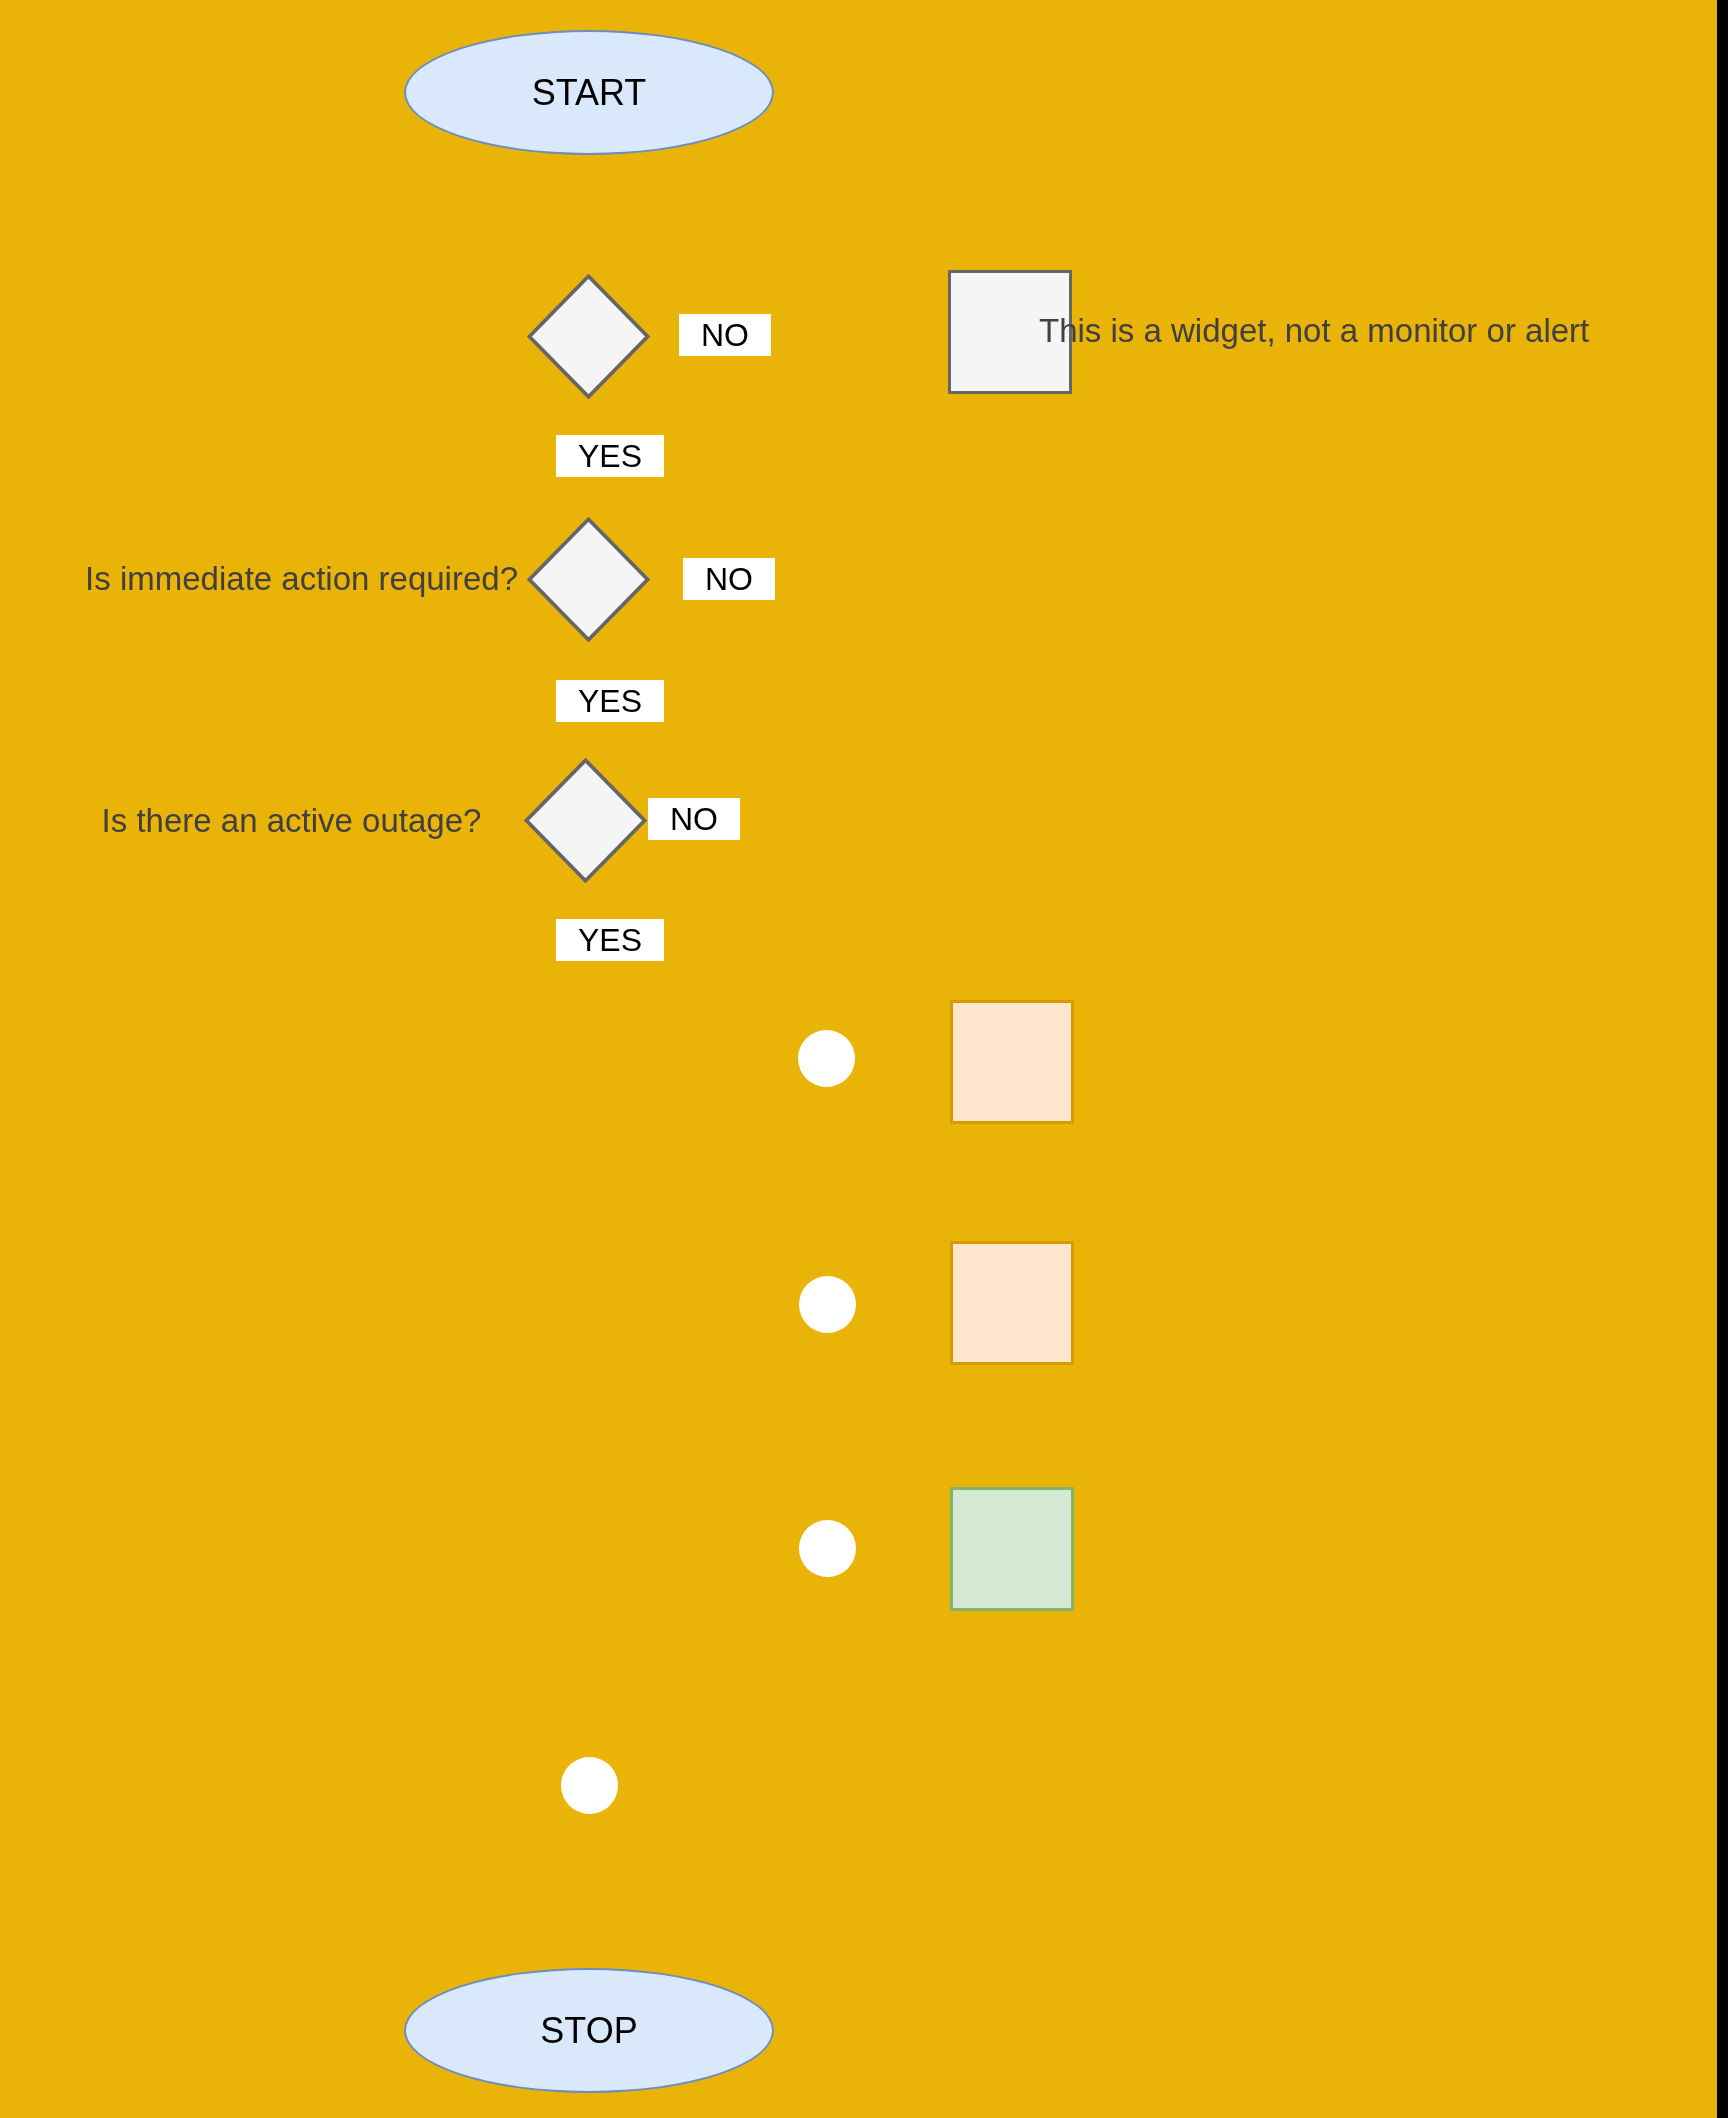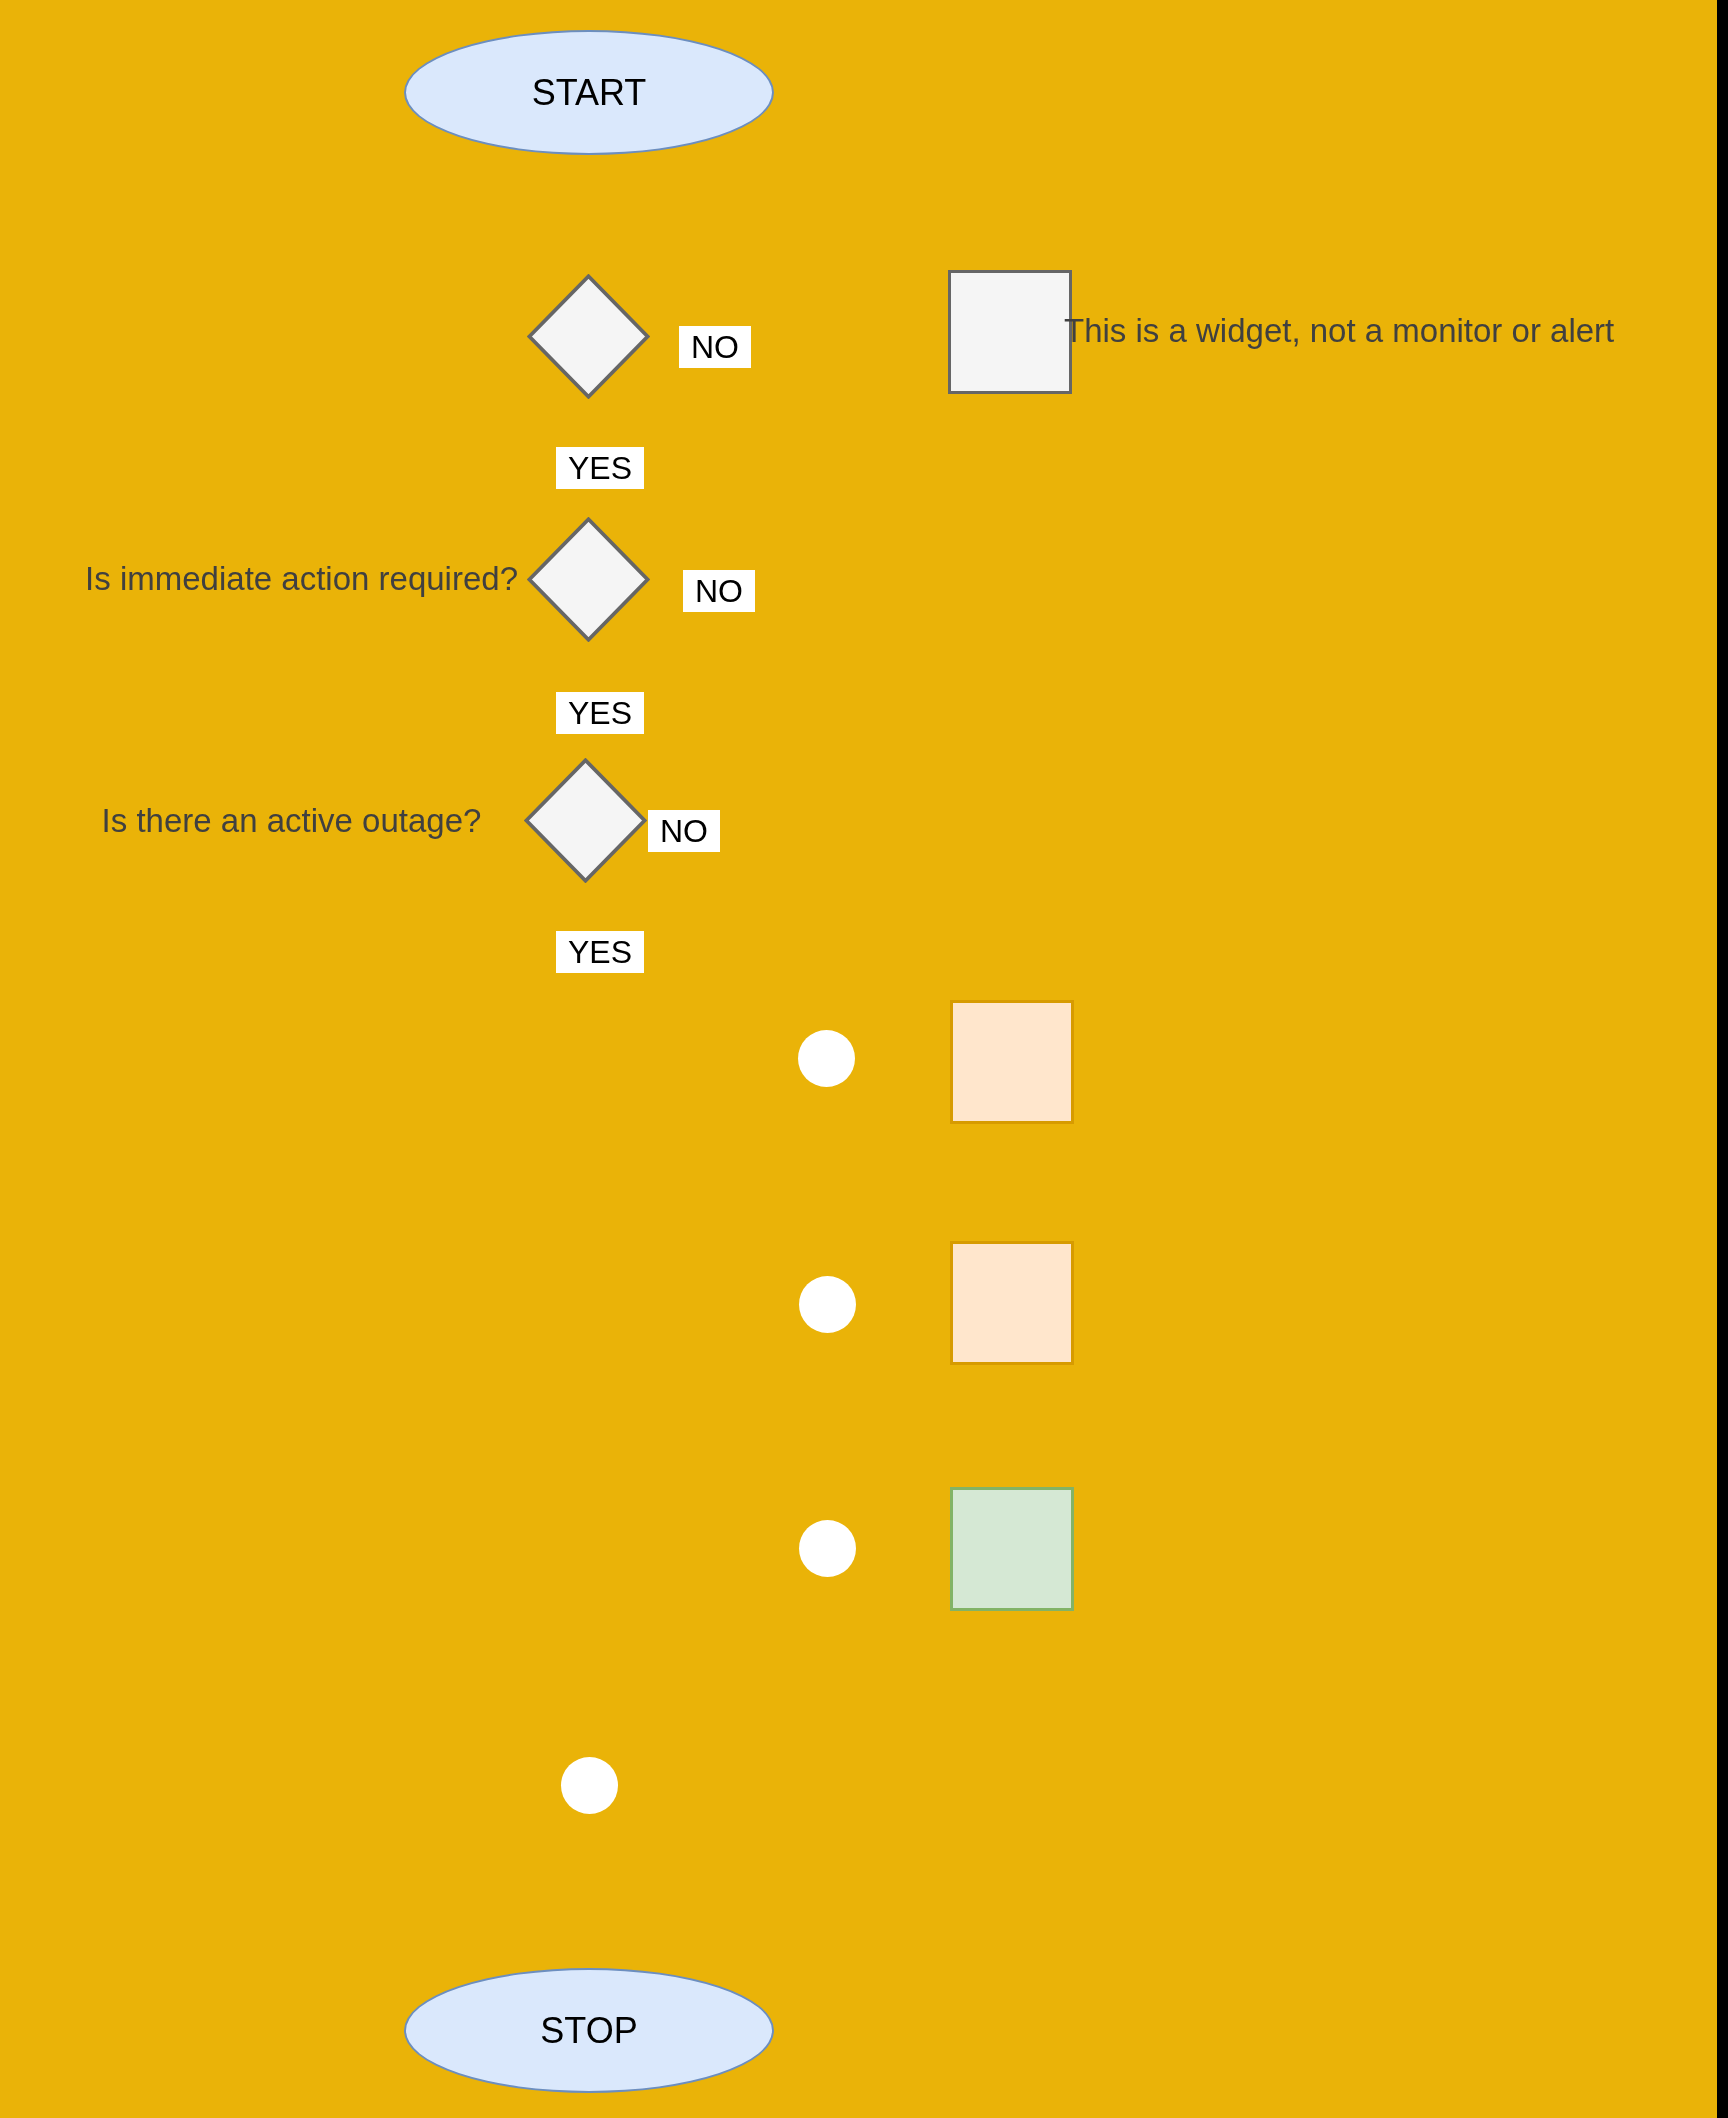--- a/index.html
+++ b/index.html
@@ -45,23 +45,22 @@
   .question.q1 { left: 134px; top: 315px; width: 378px; }
   .question.q2 { left: 36px;  top: 557px; width: 482px; }
   .question.q3 { left: 73px;  top: 799px; width: 437px; text-align: center; }
 
   .edge-label {
     position: absolute;
     background: #FFFFFF;
     color: #000000;
     font-size: 32px;
     line-height: 42px;
-    padding: 0 12px;
+    padding: 0 22px;
     white-space: nowrap;
-    margin-top: 12px;
   }
   .edge-label.no1  { left: 679px; top: 314px; }
   .edge-label.no2  { left: 683px; top: 558px; }
   .edge-label.no3  { left: 648px; top: 798px; }
   .edge-label.yes1 { left: 556px; top: 435px; }
   .edge-label.yes2 { left: 556px; top: 680px; }
   .edge-label.yes3 { left: 556px; top: 919px; }
 
   .box {
     position: absolute;
@@ -71,21 +70,21 @@
   }
   .box.widget { left: 948px; top: 270px; background: #F5F5F5; border: 3px solid #666666; }
   .box.orange { background: #FFE6CC; border: 3px solid #D79B00; }
   .box.green  { background: #D5E8D4; border: 3px solid #82B366; }
   .box.s1 { left: 950px; top: 1000px; }
   .box.s2 { left: 950px; top: 1241px; }
   .box.s3 { left: 950px; top: 1487px; }
 
   .note {
     position: absolute;
-    left: 1064px;
+    left: 1039px;
     top: 309px;
     color: #404040;
     font-size: 33px;
     line-height: 44px;
     white-space: nowrap;
   }
 
   .dot {
     position: absolute;
     width: 57px;

